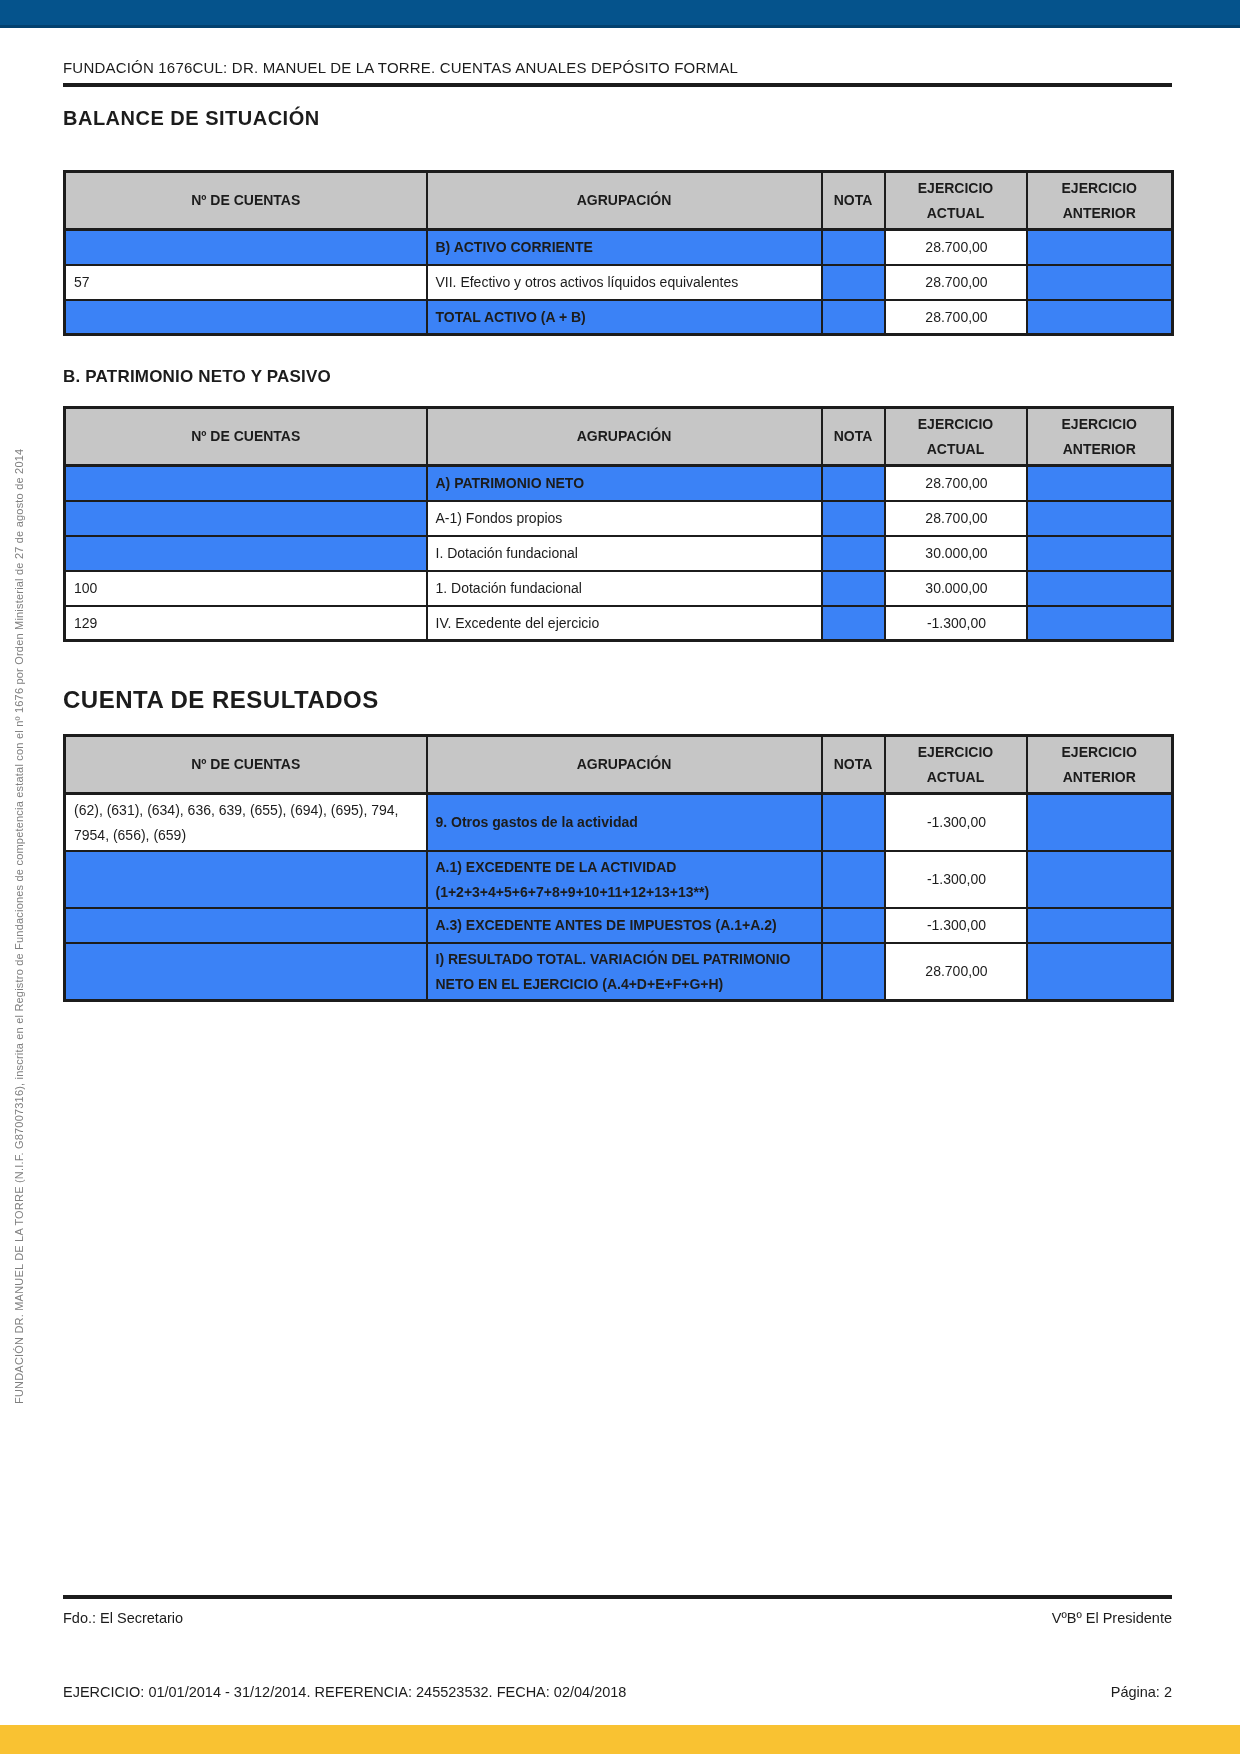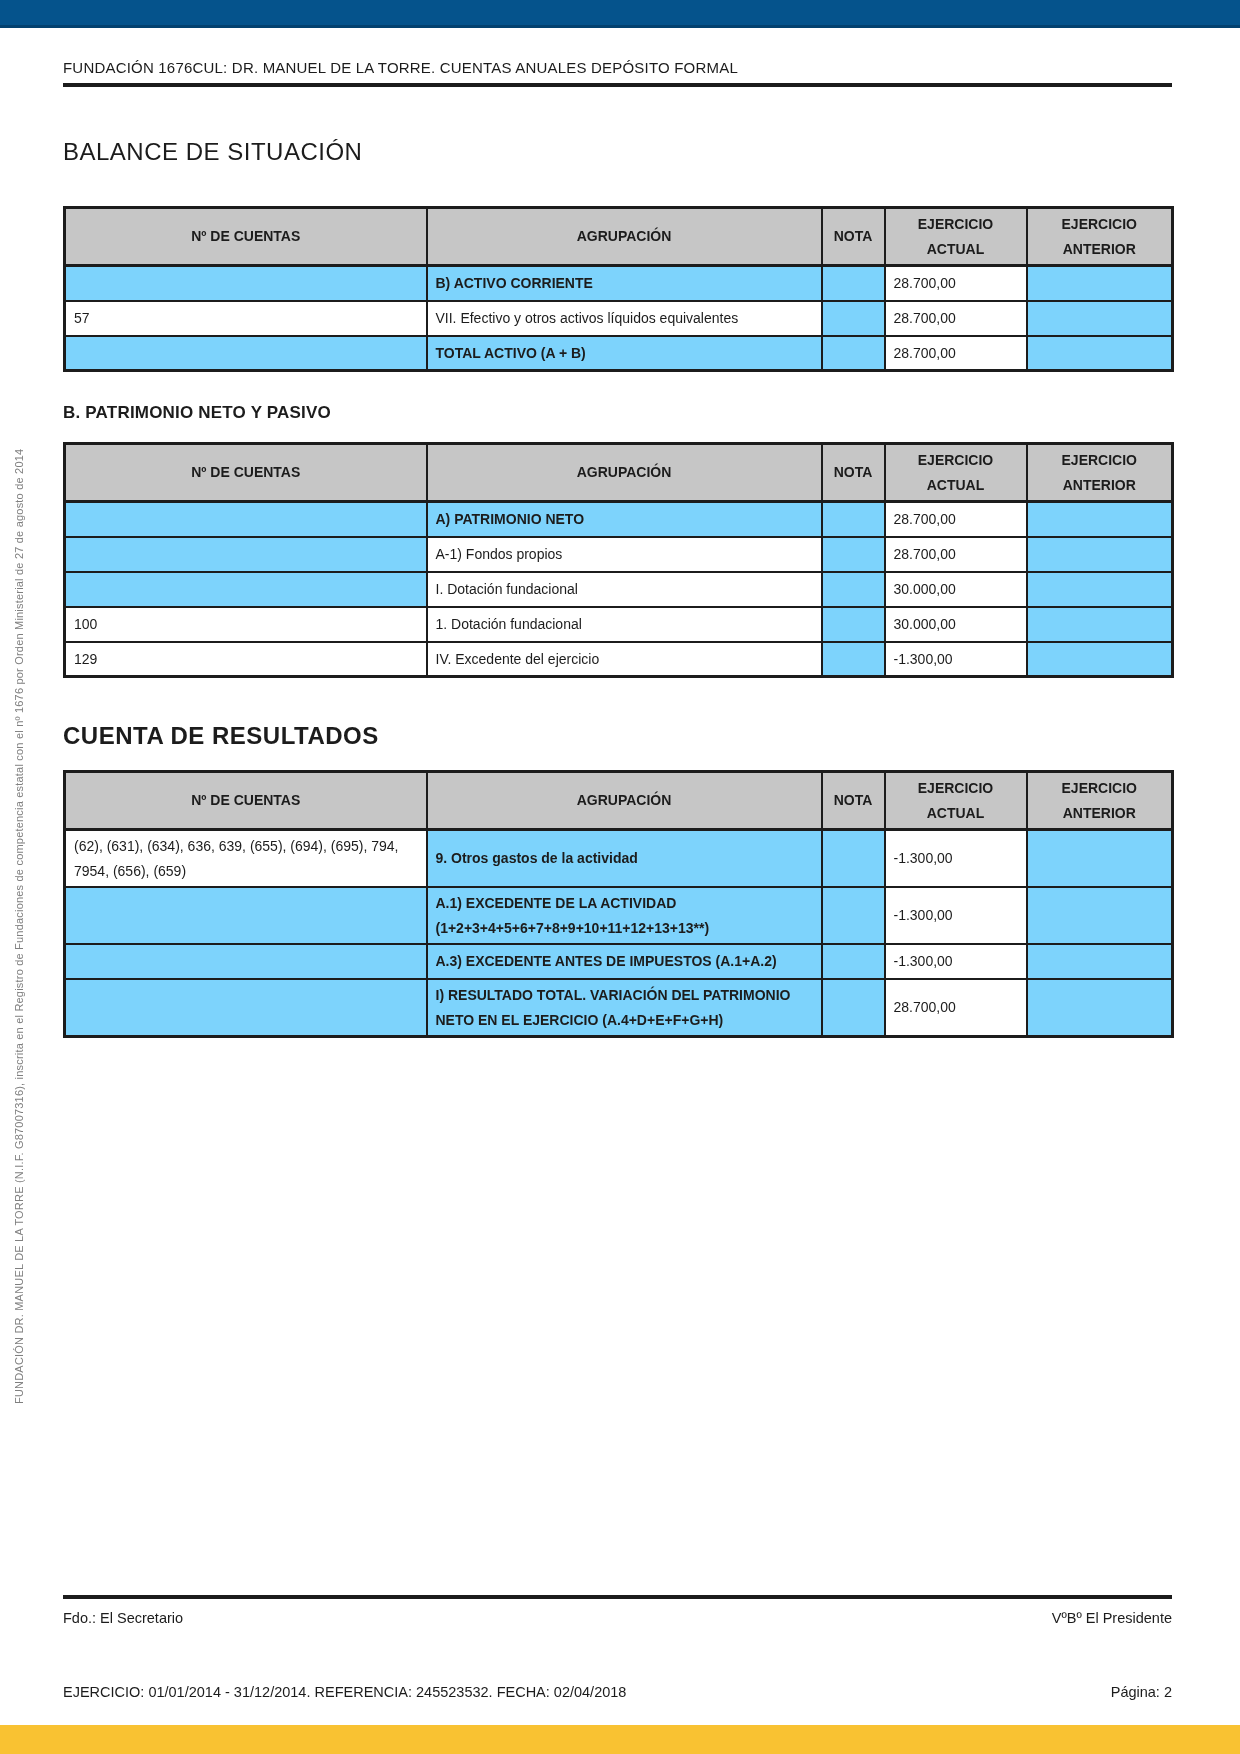--- a/index.html
+++ b/index.html
@@ -22,21 +22,21 @@
     position:absolute; left:13px; top:1404px;
     transform:rotate(-90deg); transform-origin:0 0;
     white-space:nowrap; font-size:11px; color:#7f7f7f; letter-spacing:0.2px;
   }
 
   .main { position:absolute; left:63px; top:31px; width:1109px; }
 
   .doc-header-title { margin-top:28px; font-size:15px; letter-spacing:0.2px; }
   .header-rule { margin-top:7px; height:4px; background:#1c1c1c; }
 
-  .main-title { margin-top:51px; font-size:24px; font-weight:normal; letter-spacing:0.5px; }
+  .main-title { margin-top:20px; font-size:20px; font-weight:bold; letter-spacing:0.5px; }
   .sub-heading { font-size:17px; font-weight:bold; letter-spacing:0.2px; }
   .sub-heading.first { margin-top:26px; }
   .sub-heading.second { margin-top:31px; }
   .results-title { margin-top:44px; font-size:24px; font-weight:bold; letter-spacing:0.5px; }
 
   table.fin {
     border-collapse:collapse; table-layout:fixed; width:1108px;
     border:3px solid #1c1c1c;
   }
   table.fin.t1 { margin-top:40px; }
@@ -50,23 +50,23 @@
 
   table.fin th, table.fin td {
     border:2px solid #1c1c1c; font-size:14px; line-height:1.75;
     padding:3px 8px; vertical-align:middle; overflow:hidden;
   }
   table.fin thead th {
     background:#c6c6c6; font-weight:bold; text-align:center;
     height:58px; border-bottom:3px solid #1c1c1c;
   }
   table.fin td { height:35px; background:#ffffff; }
-  table.fin td.shaded { background:#7dd3fc; }
+  table.fin td.shaded { background:#3b82f6; }
   table.fin td.emph { font-weight:bold; }
-  table.fin td.c-num { text-align:left; padding-right:6px; }
+  table.fin td.c-num { text-align:center; padding-right:6px; }
 
   .sig-rule { position:absolute; left:63px; top:1595px; width:1109px; height:4px; background:#1c1c1c; }
   .sig-row {
     position:absolute; left:63px; top:1610px; width:1109px;
     display:flex; justify-content:space-between; font-size:14.5px;
   }
   .info-row {
     position:absolute; left:63px; top:1684px; width:1109px;
     display:flex; justify-content:space-between; font-size:14.5px;
   }

